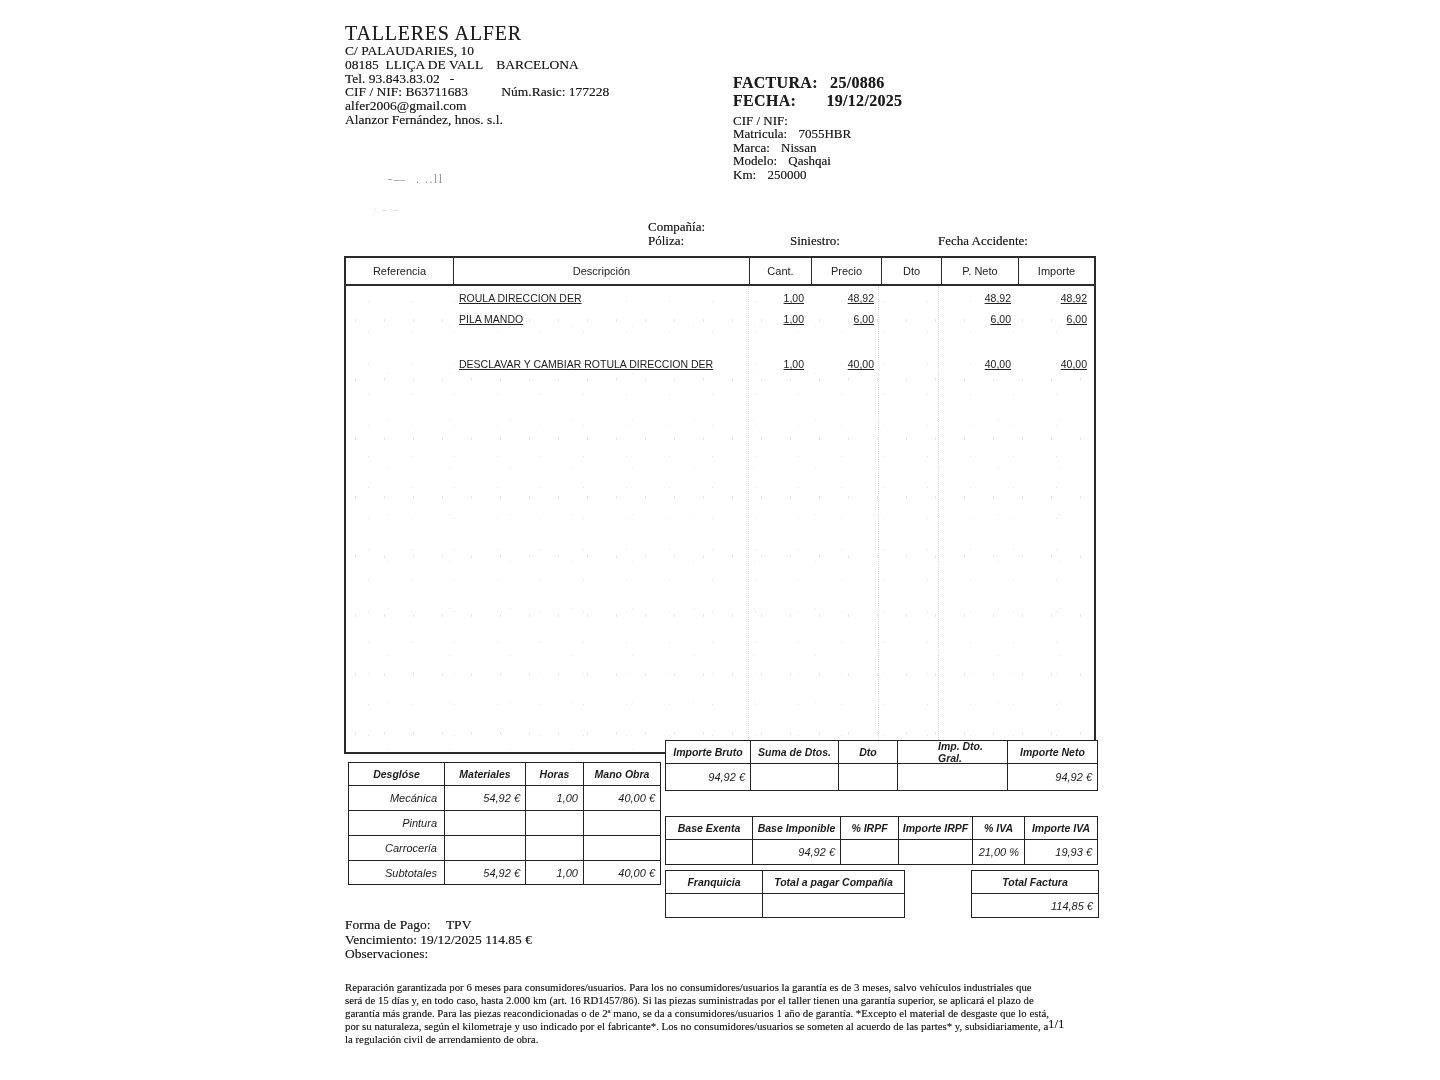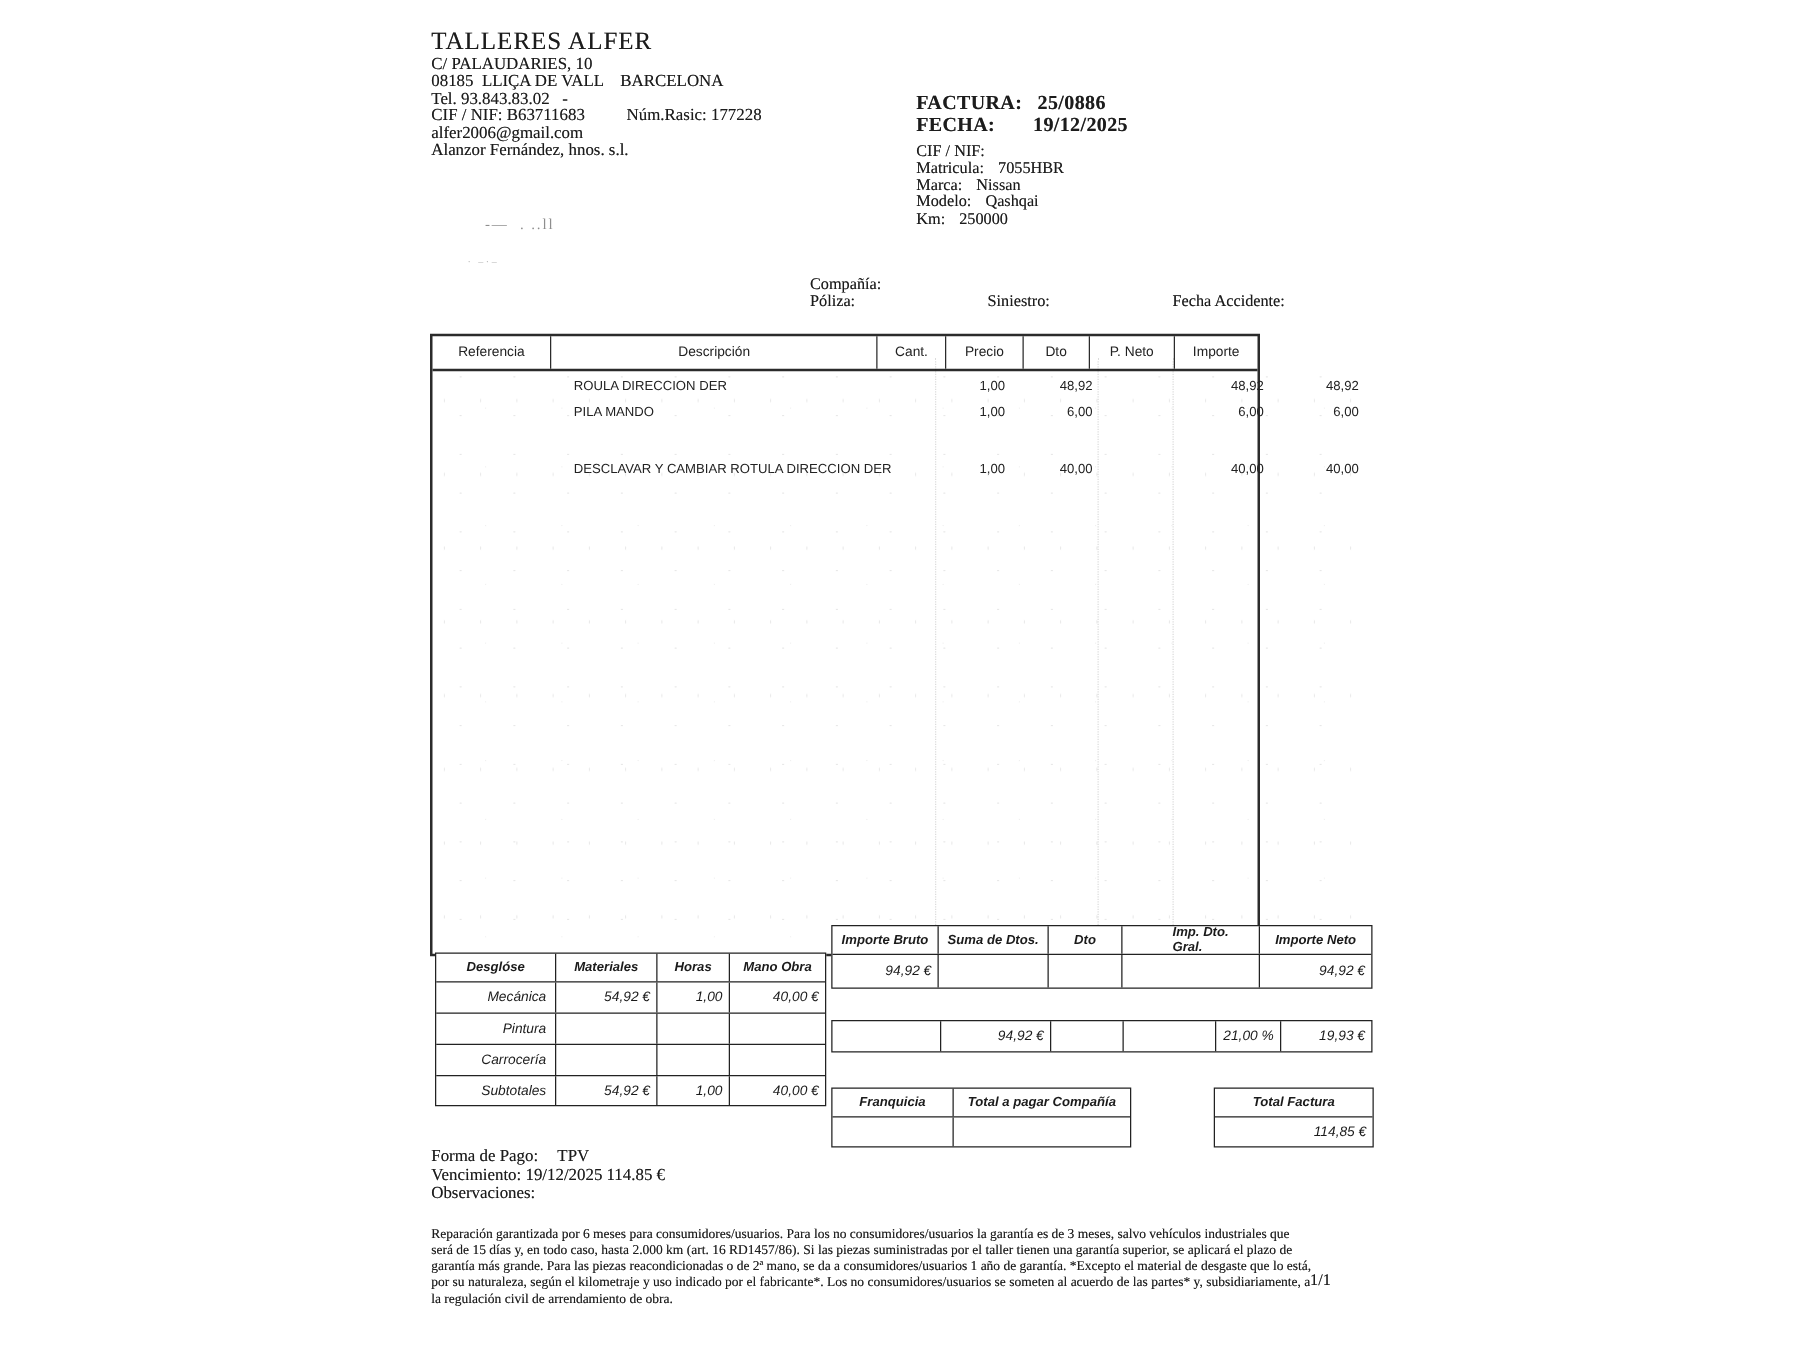--- a/index.html
+++ b/index.html
@@ -37,30 +37,30 @@
     background-image:
       radial-gradient(#c9c9c9 .7px, transparent .85px),
       radial-gradient(#d6d6d6 .6px, transparent .75px),
       radial-gradient(#cfcfcf .5px, transparent .7px);
     background-size:43px 31px, 61px 47px, 29px 59px;
     background-position:0 0, 11px 17px, 23px 5px;
   }
   .colguide{border-left:1px dotted rgba(0,0,0,.14);width:0;pointer-events:none;}
 
   
-  .items-table{left:344px;top:256px;width:664px;height:498px;border:2px solid #2b2b2b;box-sizing:border-box;background:transparent;margin-top:11px;}
+  .items-table{left:344px;top:256px;width:752px;height:498px;border:2px solid #2b2b2b;box-sizing:border-box;background:transparent;}
   .items-head{display:flex;height:26px;border-bottom:2.5px solid #2b2b2b;}
   .items-head .hc{
     font-family:"Liberation Sans", sans-serif;font-size:11px;color:#222;
     display:flex;align-items:center;justify-content:center;border-left:1.5px solid #2b2b2b;box-sizing:border-box;
   }
   .items-head .hc:first-child{border-left:none;}
   .c1{width:107px;} .c2{width:296px;} .c3{width:62px;} .c4{width:70px;} .c5{width:60px;} .c6{width:77px;} .c7{width:76px;}
   .item-row{position:absolute;left:0;width:748px;display:flex;font-family:"Liberation Sans", sans-serif;font-size:10.5px;color:#222;}
-  .item-row .cell{box-sizing:border-box;}
+  .item-row .cell{box-sizing:border-box;text-decoration:underline;}
   .item-row .desc{padding-left:6px;text-align:left;}
   .item-row .num{text-align:right;padding-right:7px;}
 
   
   .mini{font-family:"Liberation Sans", sans-serif;border:1.5px solid #222;box-sizing:content-box;background:#fff;}
   .mini .row{display:flex;}
   .mini .row.hdr{font-weight:bold;font-size:10.5px;}
   .mini .row.val{font-size:11px;}
   .mini .cell{display:flex;align-items:center;justify-content:center;border-left:1.5px solid #222;box-sizing:border-box;color:#1b1b1b;font-style:italic;}
   .mini .cell:first-child{border-left:none;}
@@ -232,20 +232,28 @@
   <div class="row val h26">
     <div class="cell tn1 rnum">94,92 €</div>
     <div class="cell tn2 rnum"></div>
     <div class="cell tn3 rnum"></div>
     <div class="cell tn4 rnum"></div>
     <div class="cell tn5 rnum">94,92 €</div>
   </div>
 </div>
 
 <div class="abs mini" style="left:665px;top:816px;">
+  <div class="row hdr h22 bb">
+    <div class="cell tx1">Base Exenta</div>
+    <div class="cell tx2">Base Imponible</div>
+    <div class="cell tx3">% IRPF</div>
+    <div class="cell tx4">Importe IRPF</div>
+    <div class="cell tx5">% IVA</div>
+    <div class="cell tx6">Importe IVA</div>
+  </div>
   <div class="row val h24">
     <div class="cell tx1 rnum"></div>
     <div class="cell tx2 rnum">94,92 €</div>
     <div class="cell tx3 rnum"></div>
     <div class="cell tx4 rnum"></div>
     <div class="cell tx5 rnum">21,00 %</div>
     <div class="cell tx6 rnum">19,93 €</div>
   </div>
 </div>
 

